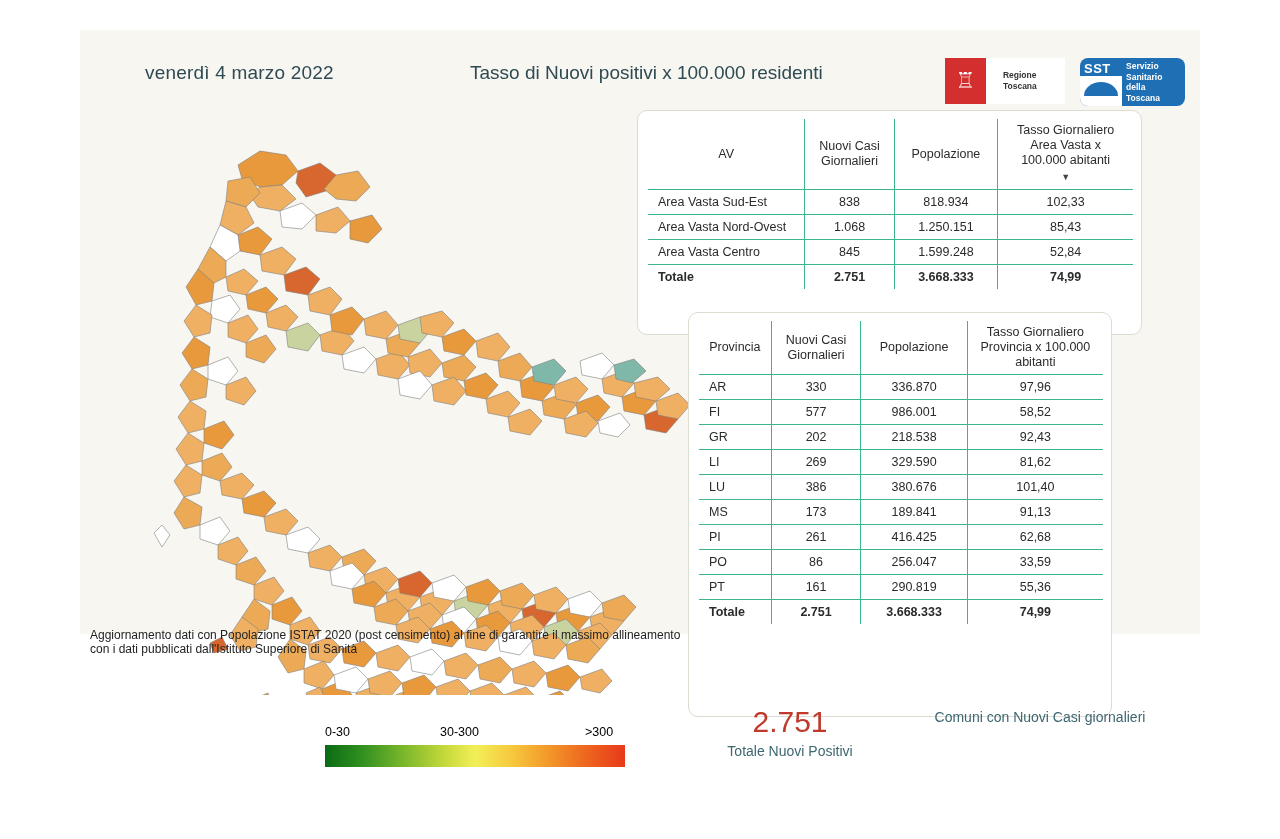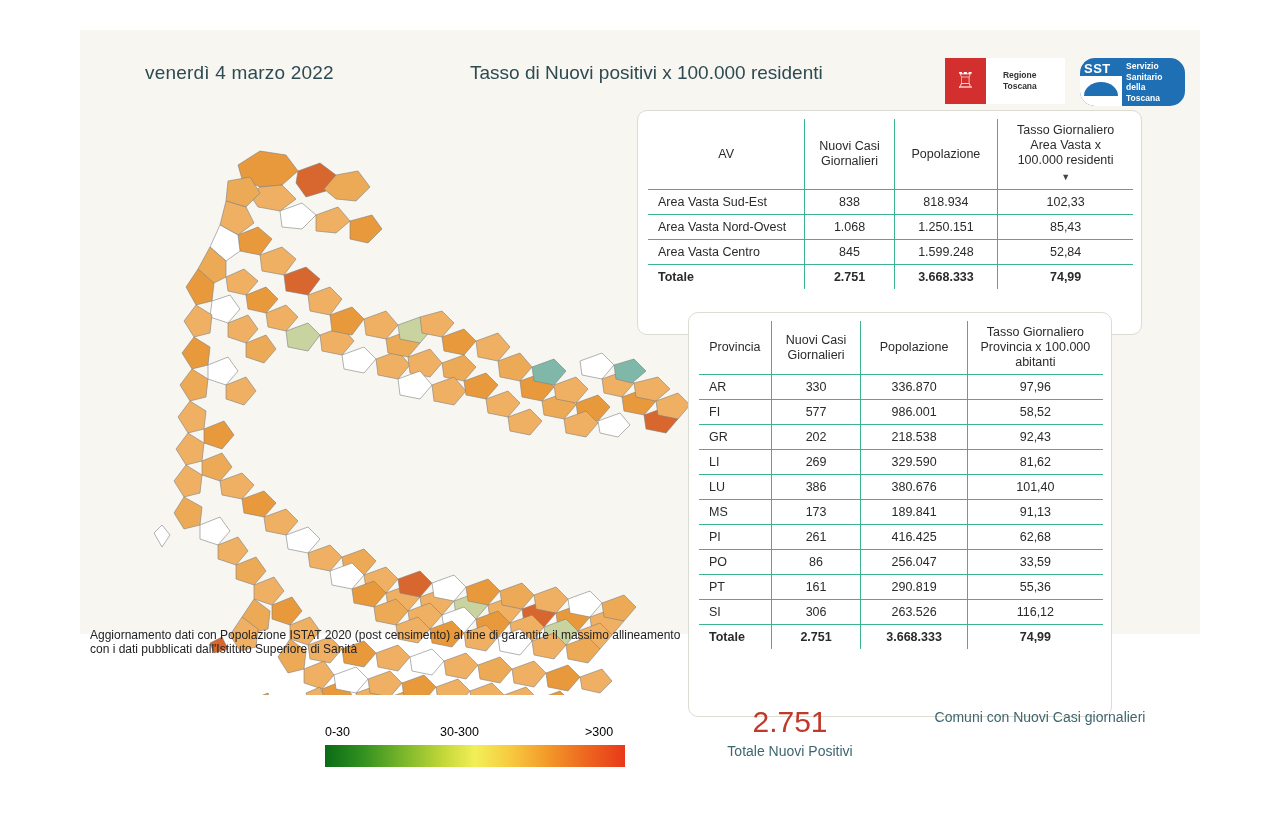--- a/index.html
+++ b/index.html
@@ -75,21 +75,21 @@
     font-weight: bold;
   }
   
   .logo-sst {
     position: absolute;
     left: 1000px;
     top: 28px;
     width: 105px;
     height: 48px;
     background: #1f6fb5;
-    border-radius: 15px;
+    border-radius: 8px;
     display: flex;
     align-items: center;
     overflow: hidden;
   }
   .logo-sst .sst-left {
     width: 42px;
     height: 48px;
     position: relative;
   }
   .logo-sst .sst-badge {
@@ -465,21 +465,21 @@
         <tr class="hrow">
           <th style="width:165px">AV</th>
           <th class="vline" style="width:80px">
             <span>Nuovi Casi</span><br>
             <span>Giornalieri</span>
           </th>
           <th class="vline" style="width:95px">Popolazione</th>
           <th class="vline" style="width:135px">
             <span>Tasso Giornaliero</span><br>
             <span>Area Vasta x</span><br>
-            <span>100.000 residenti</span>
+            <span>100.000 abitanti</span>
             <span class="sortmark">▼</span>
           </th>
         </tr>
       </thead>
       <tbody>
         <tr class="hrow">
           <td class="lbl">Area Vasta Sud-Est</td>
           <td class="vline">838</td>
           <td class="vline">818.934</td>
           <td class="vline">102,33</td>
@@ -571,26 +571,20 @@
           <td class="vline">86</td>
           <td class="vline">256.047</td>
           <td class="vline">33,59</td>
         </tr>
         <tr class="hrow">
           <td class="lbl">PT</td>
           <td class="vline">161</td>
           <td class="vline">290.819</td>
           <td class="vline">55,36</td>
         </tr>
-        <tr class="hrow">
-          <td class="lbl">SI</td>
-          <td class="vline">306</td>
-          <td class="vline">263.526</td>
-          <td class="vline">116,12</td>
-        </tr>
         <tr class="tot">
           <td class="lbl">Totale</td>
           <td class="vline">2.751</td>
           <td class="vline">3.668.333</td>
           <td class="vline">74,99</td>
         </tr>
       </tbody>
     </table>
   </div>
 

